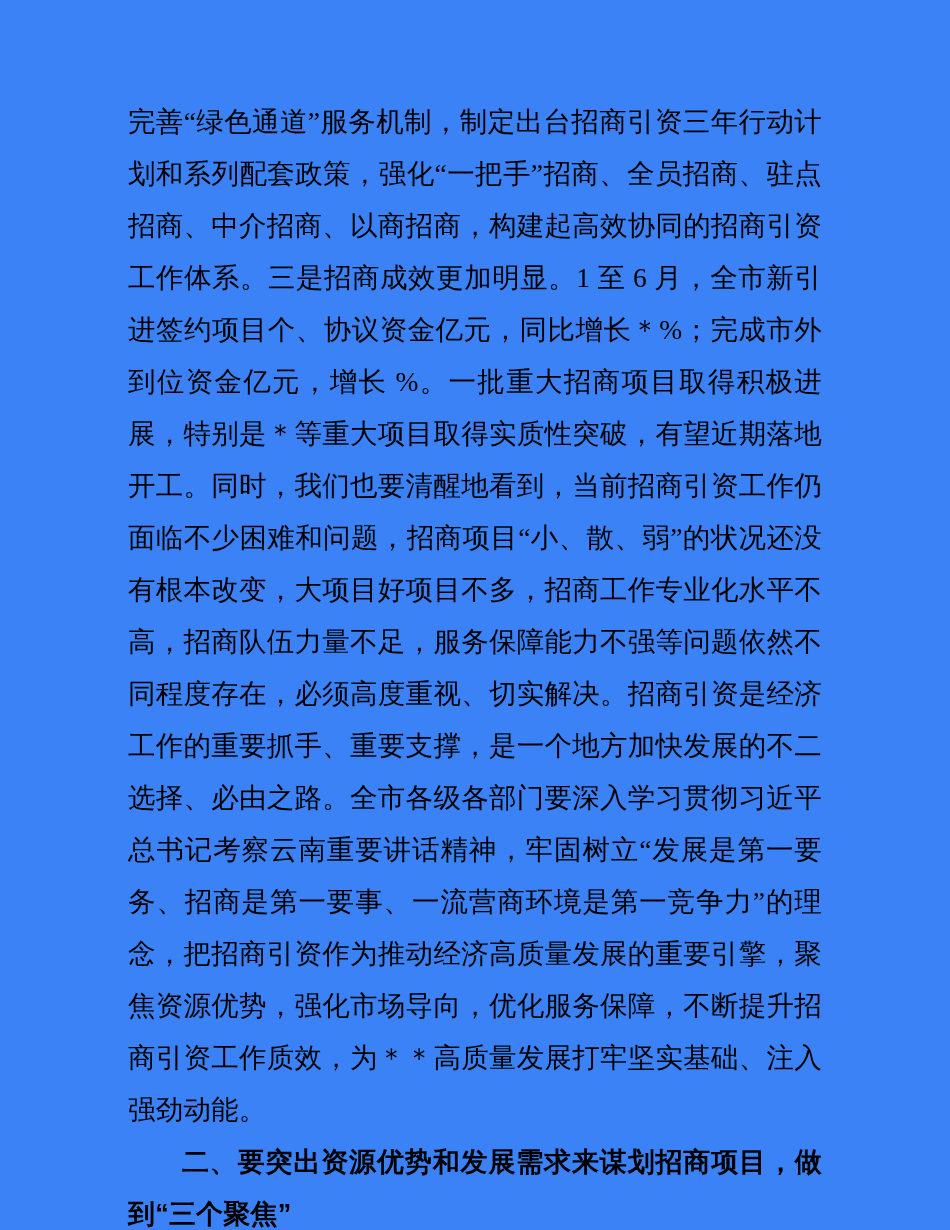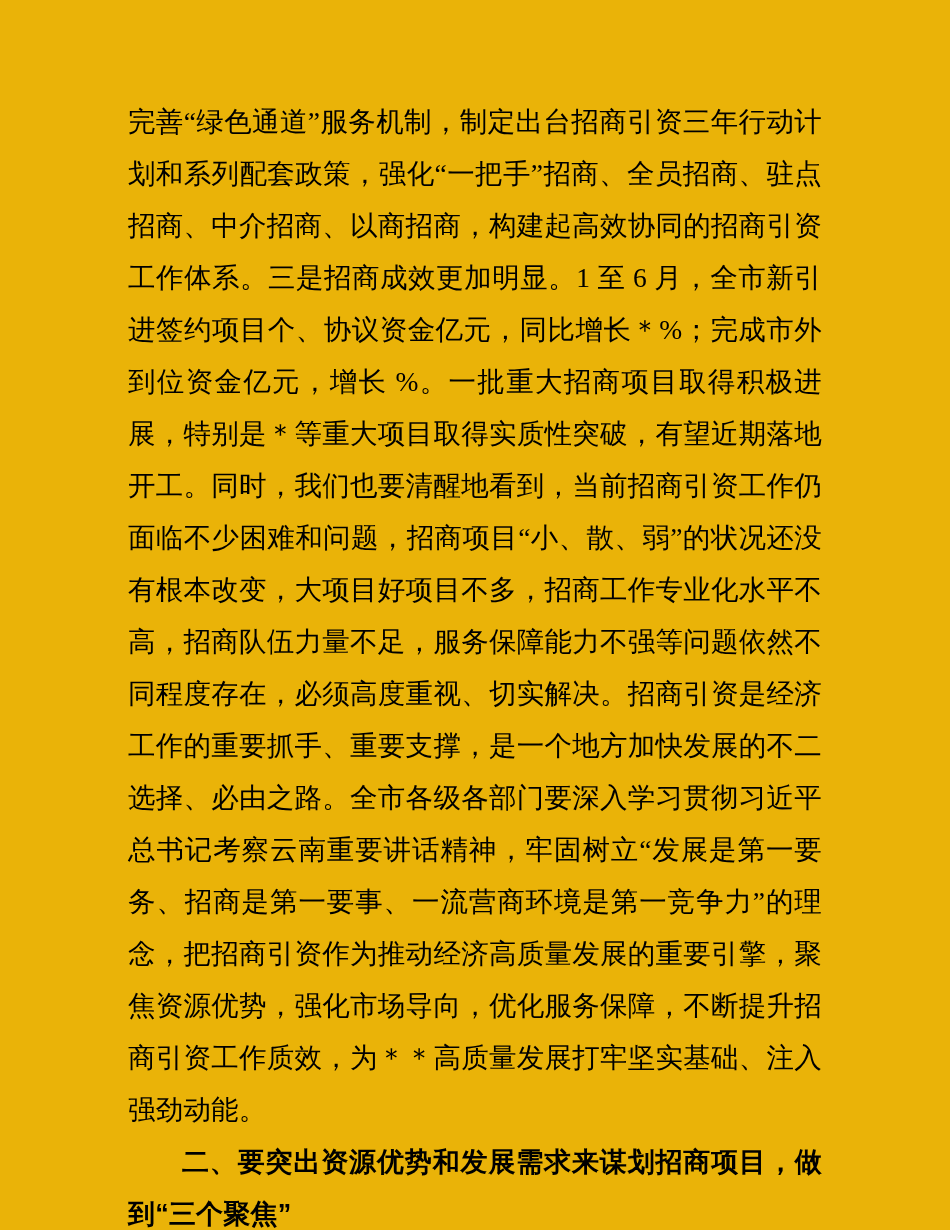--- a/index.html
+++ b/index.html
@@ -13,21 +13,21 @@
     font-family: "Liberation Serif", "DejaVu Serif", serif;
     color: #000000;
     overflow: hidden;
   }
   .page {
     position: relative;
     width: 950px;
     height: 1230px;
     box-sizing: border-box;
     padding: 96px 128px 40px 128px;
-    background: #eab308;
+    background: #3b82f6;
   }
   .doc-body {
     font-size: 27.5px;
     line-height: 52px;
     text-align: justify;
     text-justify: inter-ideograph;
     letter-spacing: 0.2px;
   }
   .para {
     margin: 0;

